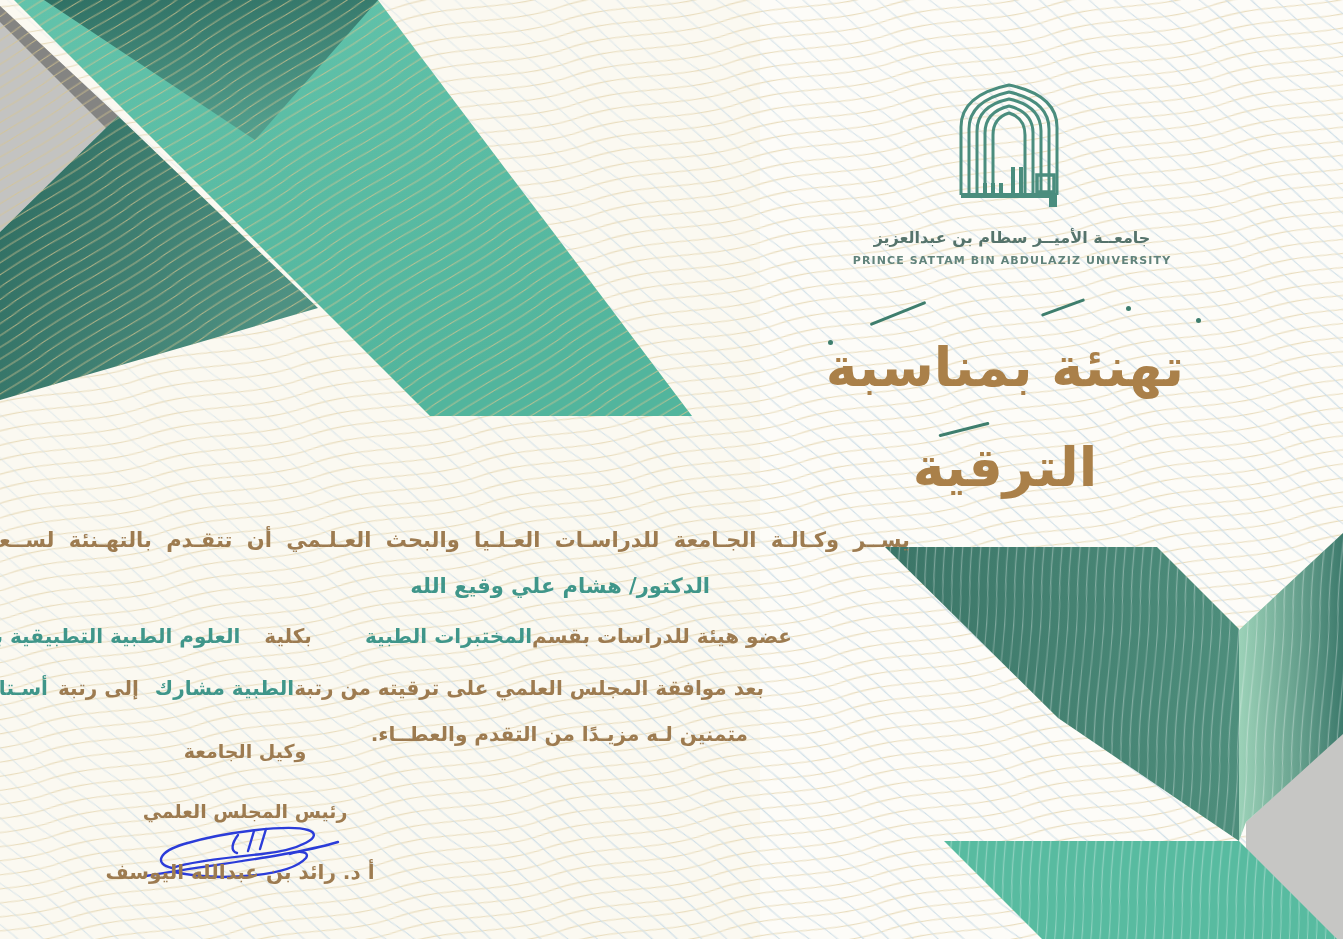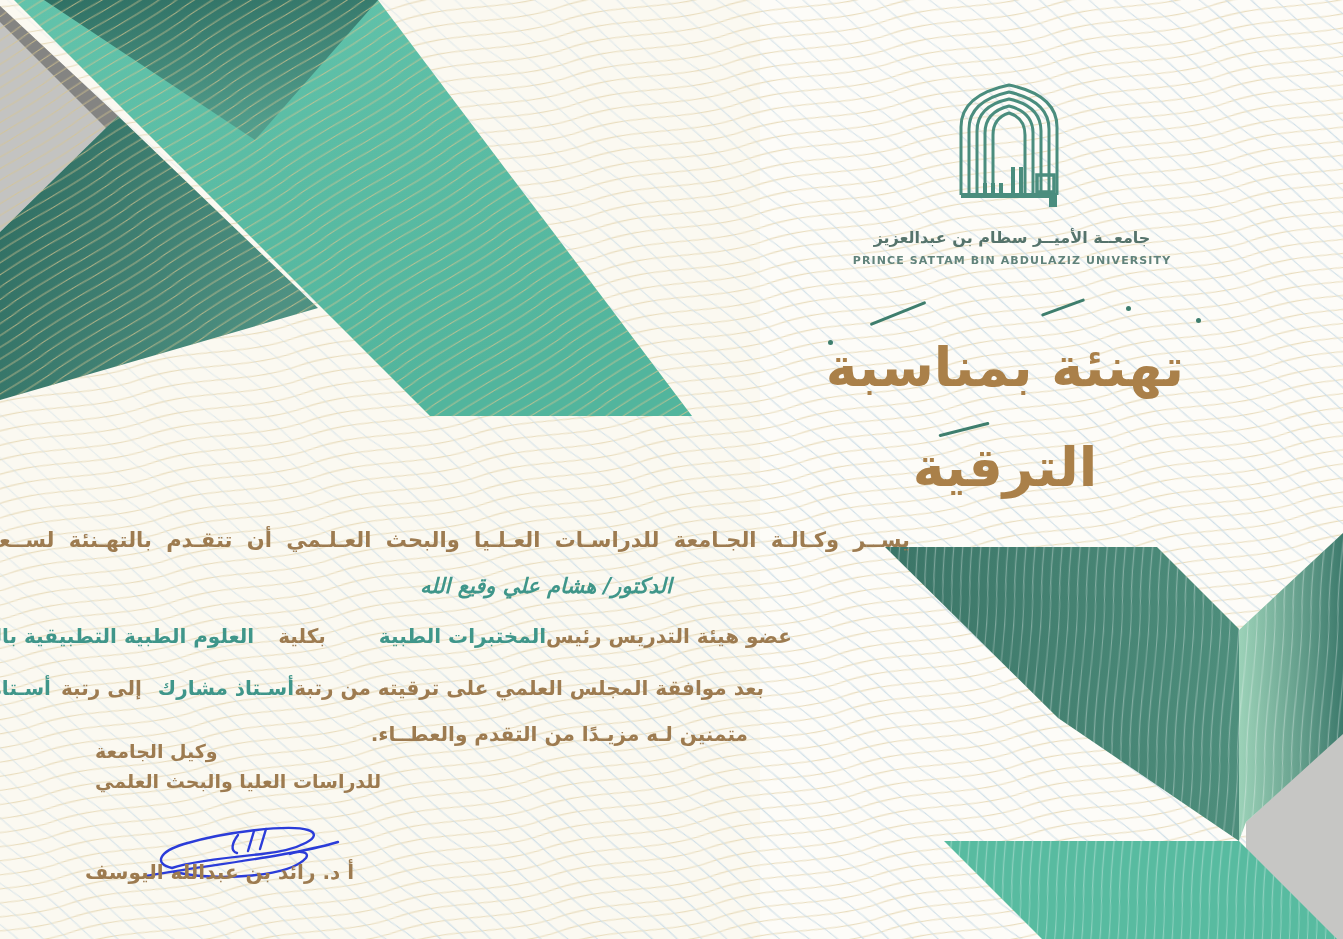--- a/index.html
+++ b/index.html
@@ -26,28 +26,28 @@
     font-size:54px;font-weight:700;color:#aa8049;
     line-height:100px;
   }
   .accent{position:absolute;background:#3e7e6d;border-radius:2px;}
   .accent.dot{width:5px;height:5px;border-radius:50%;}
   
   .bline{position:absolute;direction:rtl;font-weight:700;white-space:nowrap;}
   .brown{color:#9d7b50;}
   .teal{color:#3f968a;}
   .l1{left:70px;top:528px;width:840px;text-align:right;font-size:21px;word-spacing:7px;}
-  .l2{left:420px;top:574px;width:290px;text-align:left;font-size:21px;font-style:italic;}
+  .l2{left:420px;top:574px;width:290px;text-align:center;font-size:21px;}
   .l3{left:70px;top:624px;width:722px;font-size:20px;display:flex;align-items:baseline;}
   .l4{left:70px;top:676px;width:694px;font-size:20px;display:flex;align-items:baseline;}
   .l5{left:356px;top:722px;width:392px;text-align:right;font-size:20px;}
   .g1{margin-left:53px;} .g2{margin-left:24px;} .g3{margin-left:12px;}
   .g4{margin-left:16px;} .g5{margin-left:10px;} .g6{margin-left:16px;}
   
-  .sig{position:absolute;direction:rtl;font-weight:700;color:#9d7b50;text-align:left;white-space:nowrap;}
+  .sig{position:absolute;direction:rtl;font-weight:700;color:#9d7b50;text-align:center;white-space:nowrap;}
   .s1{left:95px;top:740px;width:300px;font-size:19px;}
   .s2{left:95px;top:770px;width:300px;font-size:19px;}
   .s3{left:95px;top:800px;width:300px;font-size:19px;}
   .sname{left:85px;top:860px;width:310px;font-size:20px;}
   .sigsvg{position:absolute;left:142px;top:818px;}
 </style>
 </head>
 <body>
 
 <div class="stage">
@@ -176,35 +176,35 @@
   <div class="accent abs" style="left:868px;top:312px;width:60px;height:3px;transform:rotate(-22deg);"></div>
   <div class="accent abs" style="left:1040px;top:306px;width:46px;height:3px;transform:rotate(-20deg);"></div>
   <div class="accent abs" style="left:938px;top:428px;width:52px;height:3px;transform:rotate(-14deg);"></div>
   <div class="accent dot abs" style="left:1126px;top:306px;"></div>
   <div class="accent dot abs" style="left:1196px;top:318px;"></div>
   <div class="accent dot abs" style="left:828px;top:340px;"></div>
 
   <div class="bline brown l1">يســر وكـالـة الجـامعة للدراسـات العـلـيا والبحث العـلـمي أن تتقـدم بالتهـنئة لســعادة</div>
   <div class="bline teal l2">الدكتور/ هشام علي وقيع الله</div>
   <div class="bline l3">
-    <span class="brown">عضو هيئة التدريس رئيس</span>
+    <span class="brown">عضو هيئة للدراسات بقسم</span>
     <span class="teal g1">المختبرات الطبية</span>
     <span class="brown g2">بكلية</span>
     <span class="teal g3">العلوم الطبية التطبيقية بالخرج</span>
   </div>
   <div class="bline l4">
     <span class="brown">بعد موافقة المجلس العلمي على ترقيته من رتبة</span>
-    <span class="teal g4">أسـتاذ مشارك</span>
+    <span class="teal g4">الطبية مشارك</span>
     <span class="brown g5">إلى رتبة</span>
     <span class="teal g6">أسـتاذ</span>
   </div>
   <div class="bline brown l5">متمنين لـه مزيـدًا من التقدم والعطــاء.</div>
 
   <div class="sig s1">وكيل الجامعة</div>
-  <div class="sig s2">للدراسات العليا والبحث العلمي</div>
+  <div class="sig s3">رئيس المجلس العلمي</div>
   <svg class="sigsvg" width="200" height="66" viewBox="0 0 200 66">
     <g fill="none" stroke="#2b3cd9" stroke-width="2.4" stroke-linecap="round">
       <path d="M30,50 C12,46 16,34 42,26 C82,14 148,6 166,12 C184,18 158,32 120,36 C80,40 44,45 30,50 Z"></path>
       <path d="M96,17 C90,25 88,33 95,35"></path>
       <path d="M112,13 L106,33"></path>
       <path d="M124,11 L118,31"></path>
       <path d="M4,58 C60,48 150,38 196,24"></path>
       <path d="M32,54 C80,64 148,58 164,40 C168,34 158,32 148,36"></path>
     </g>
   </svg>

